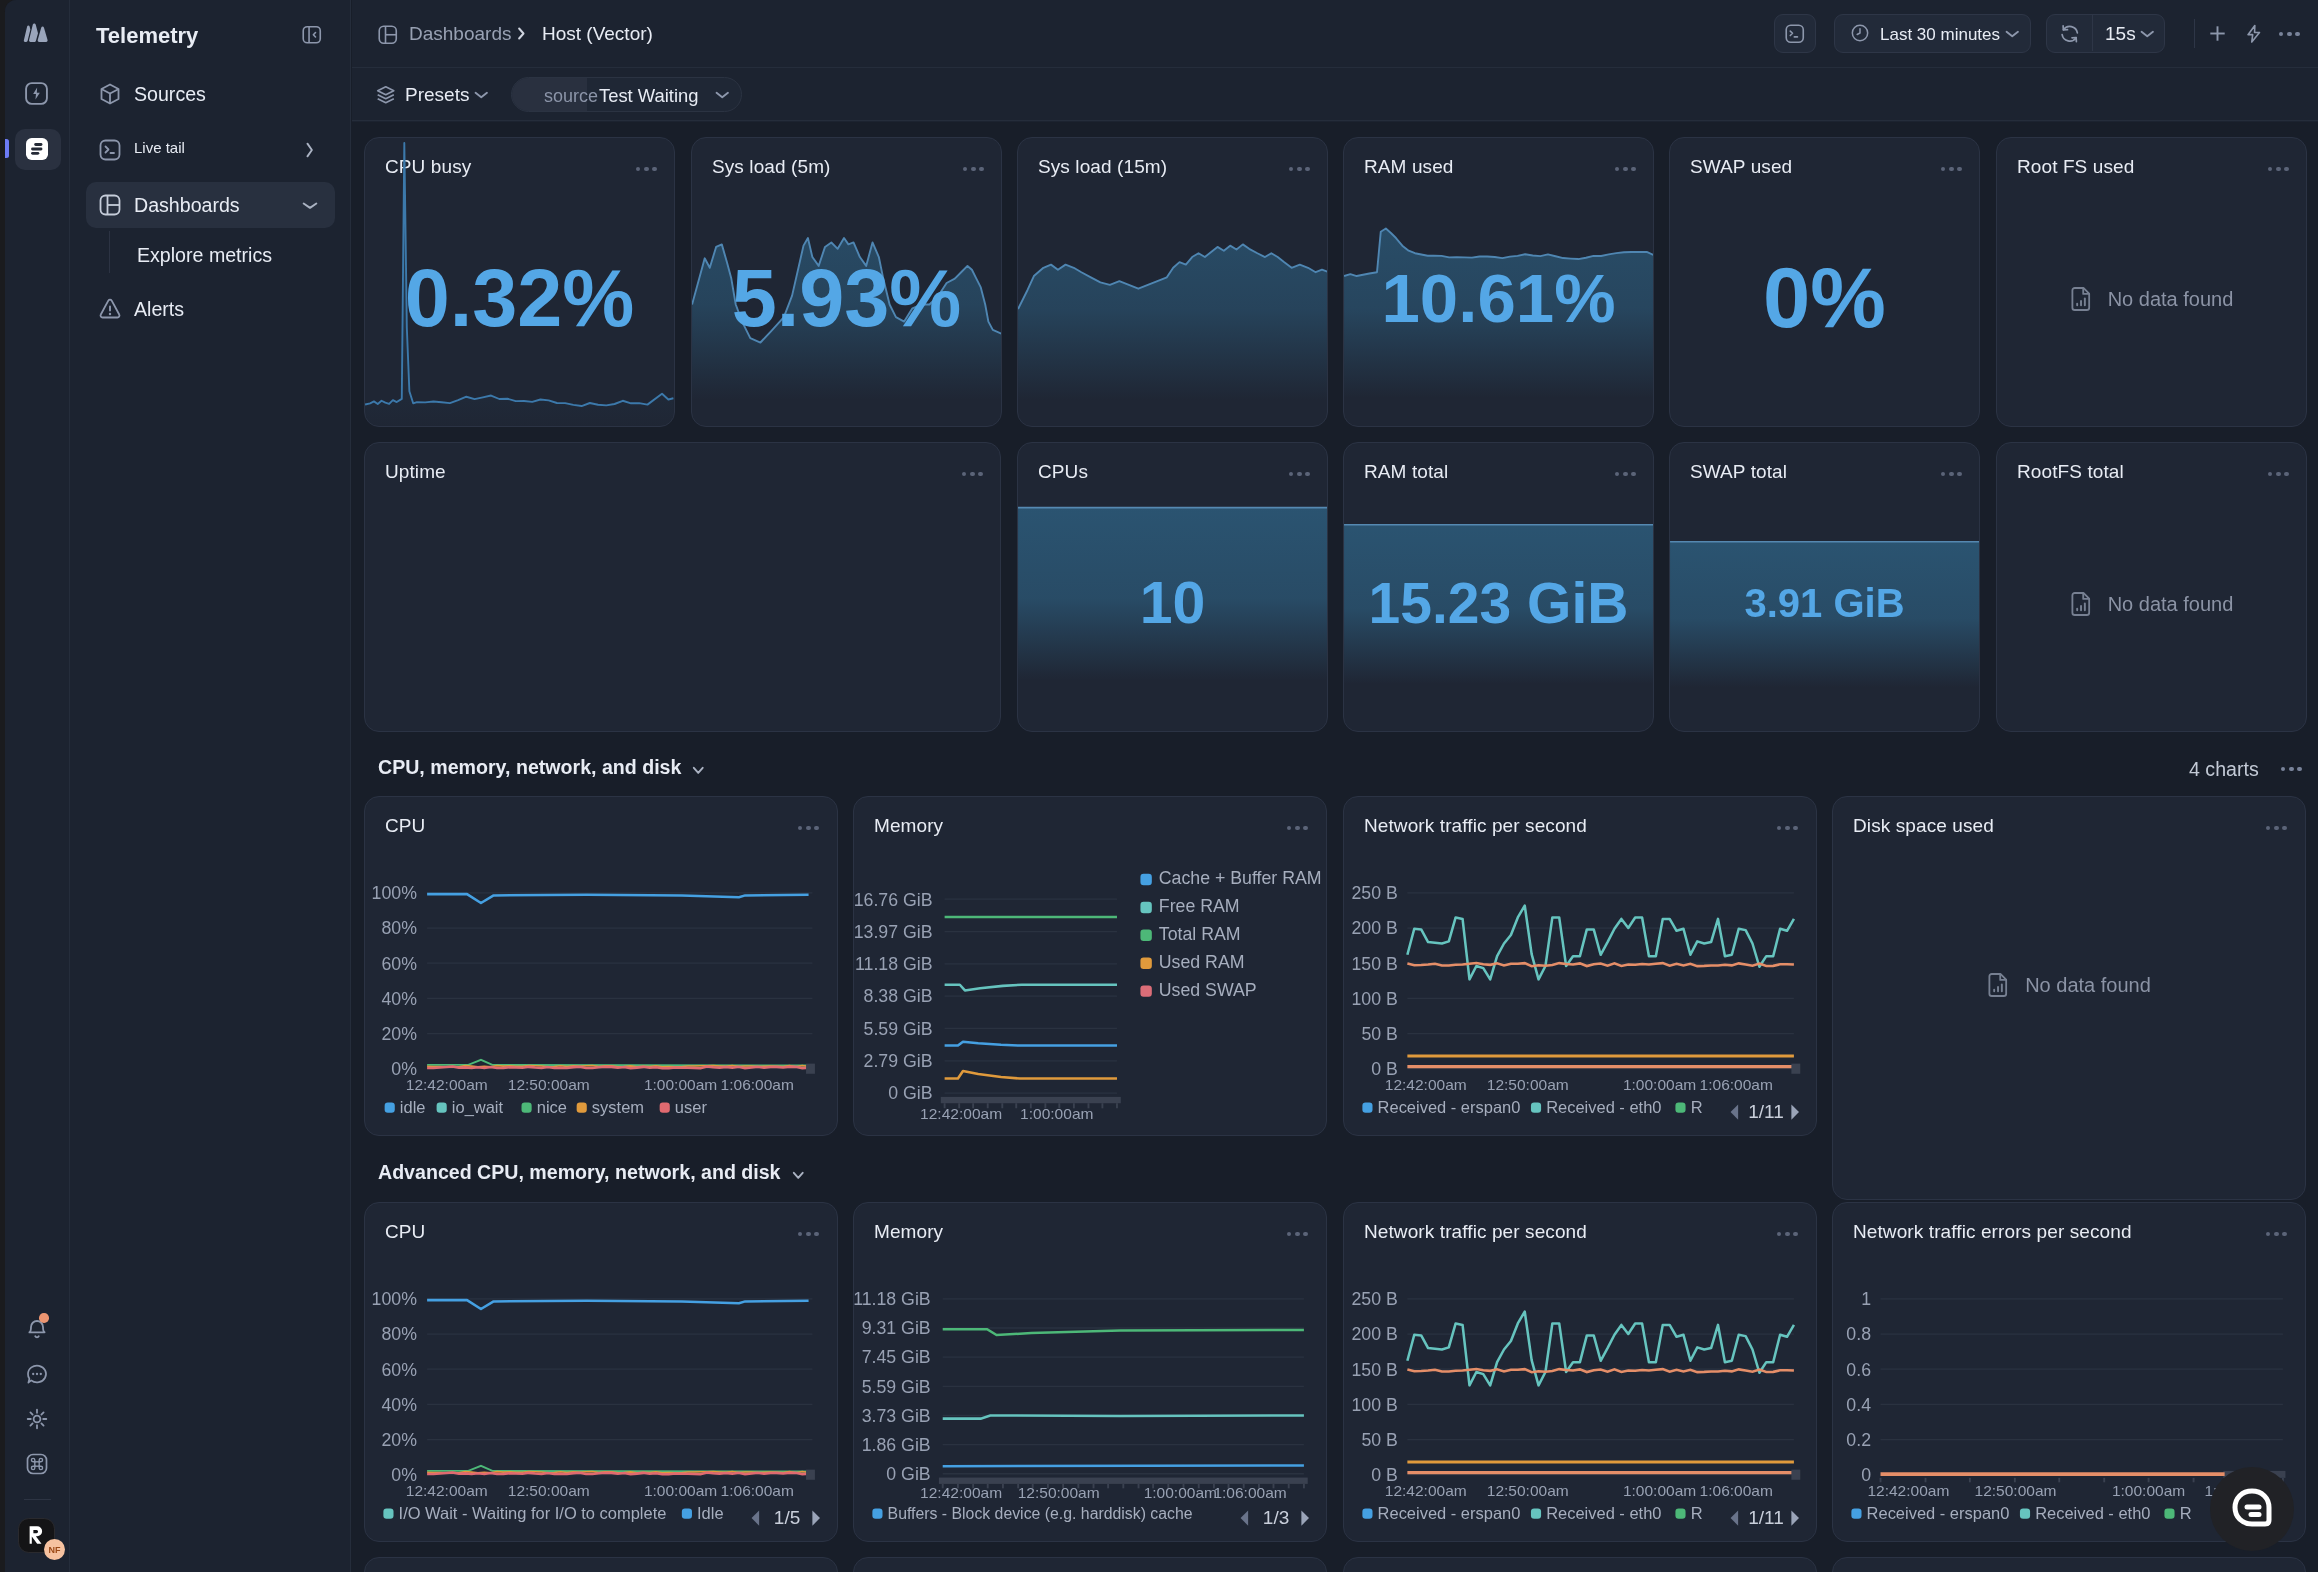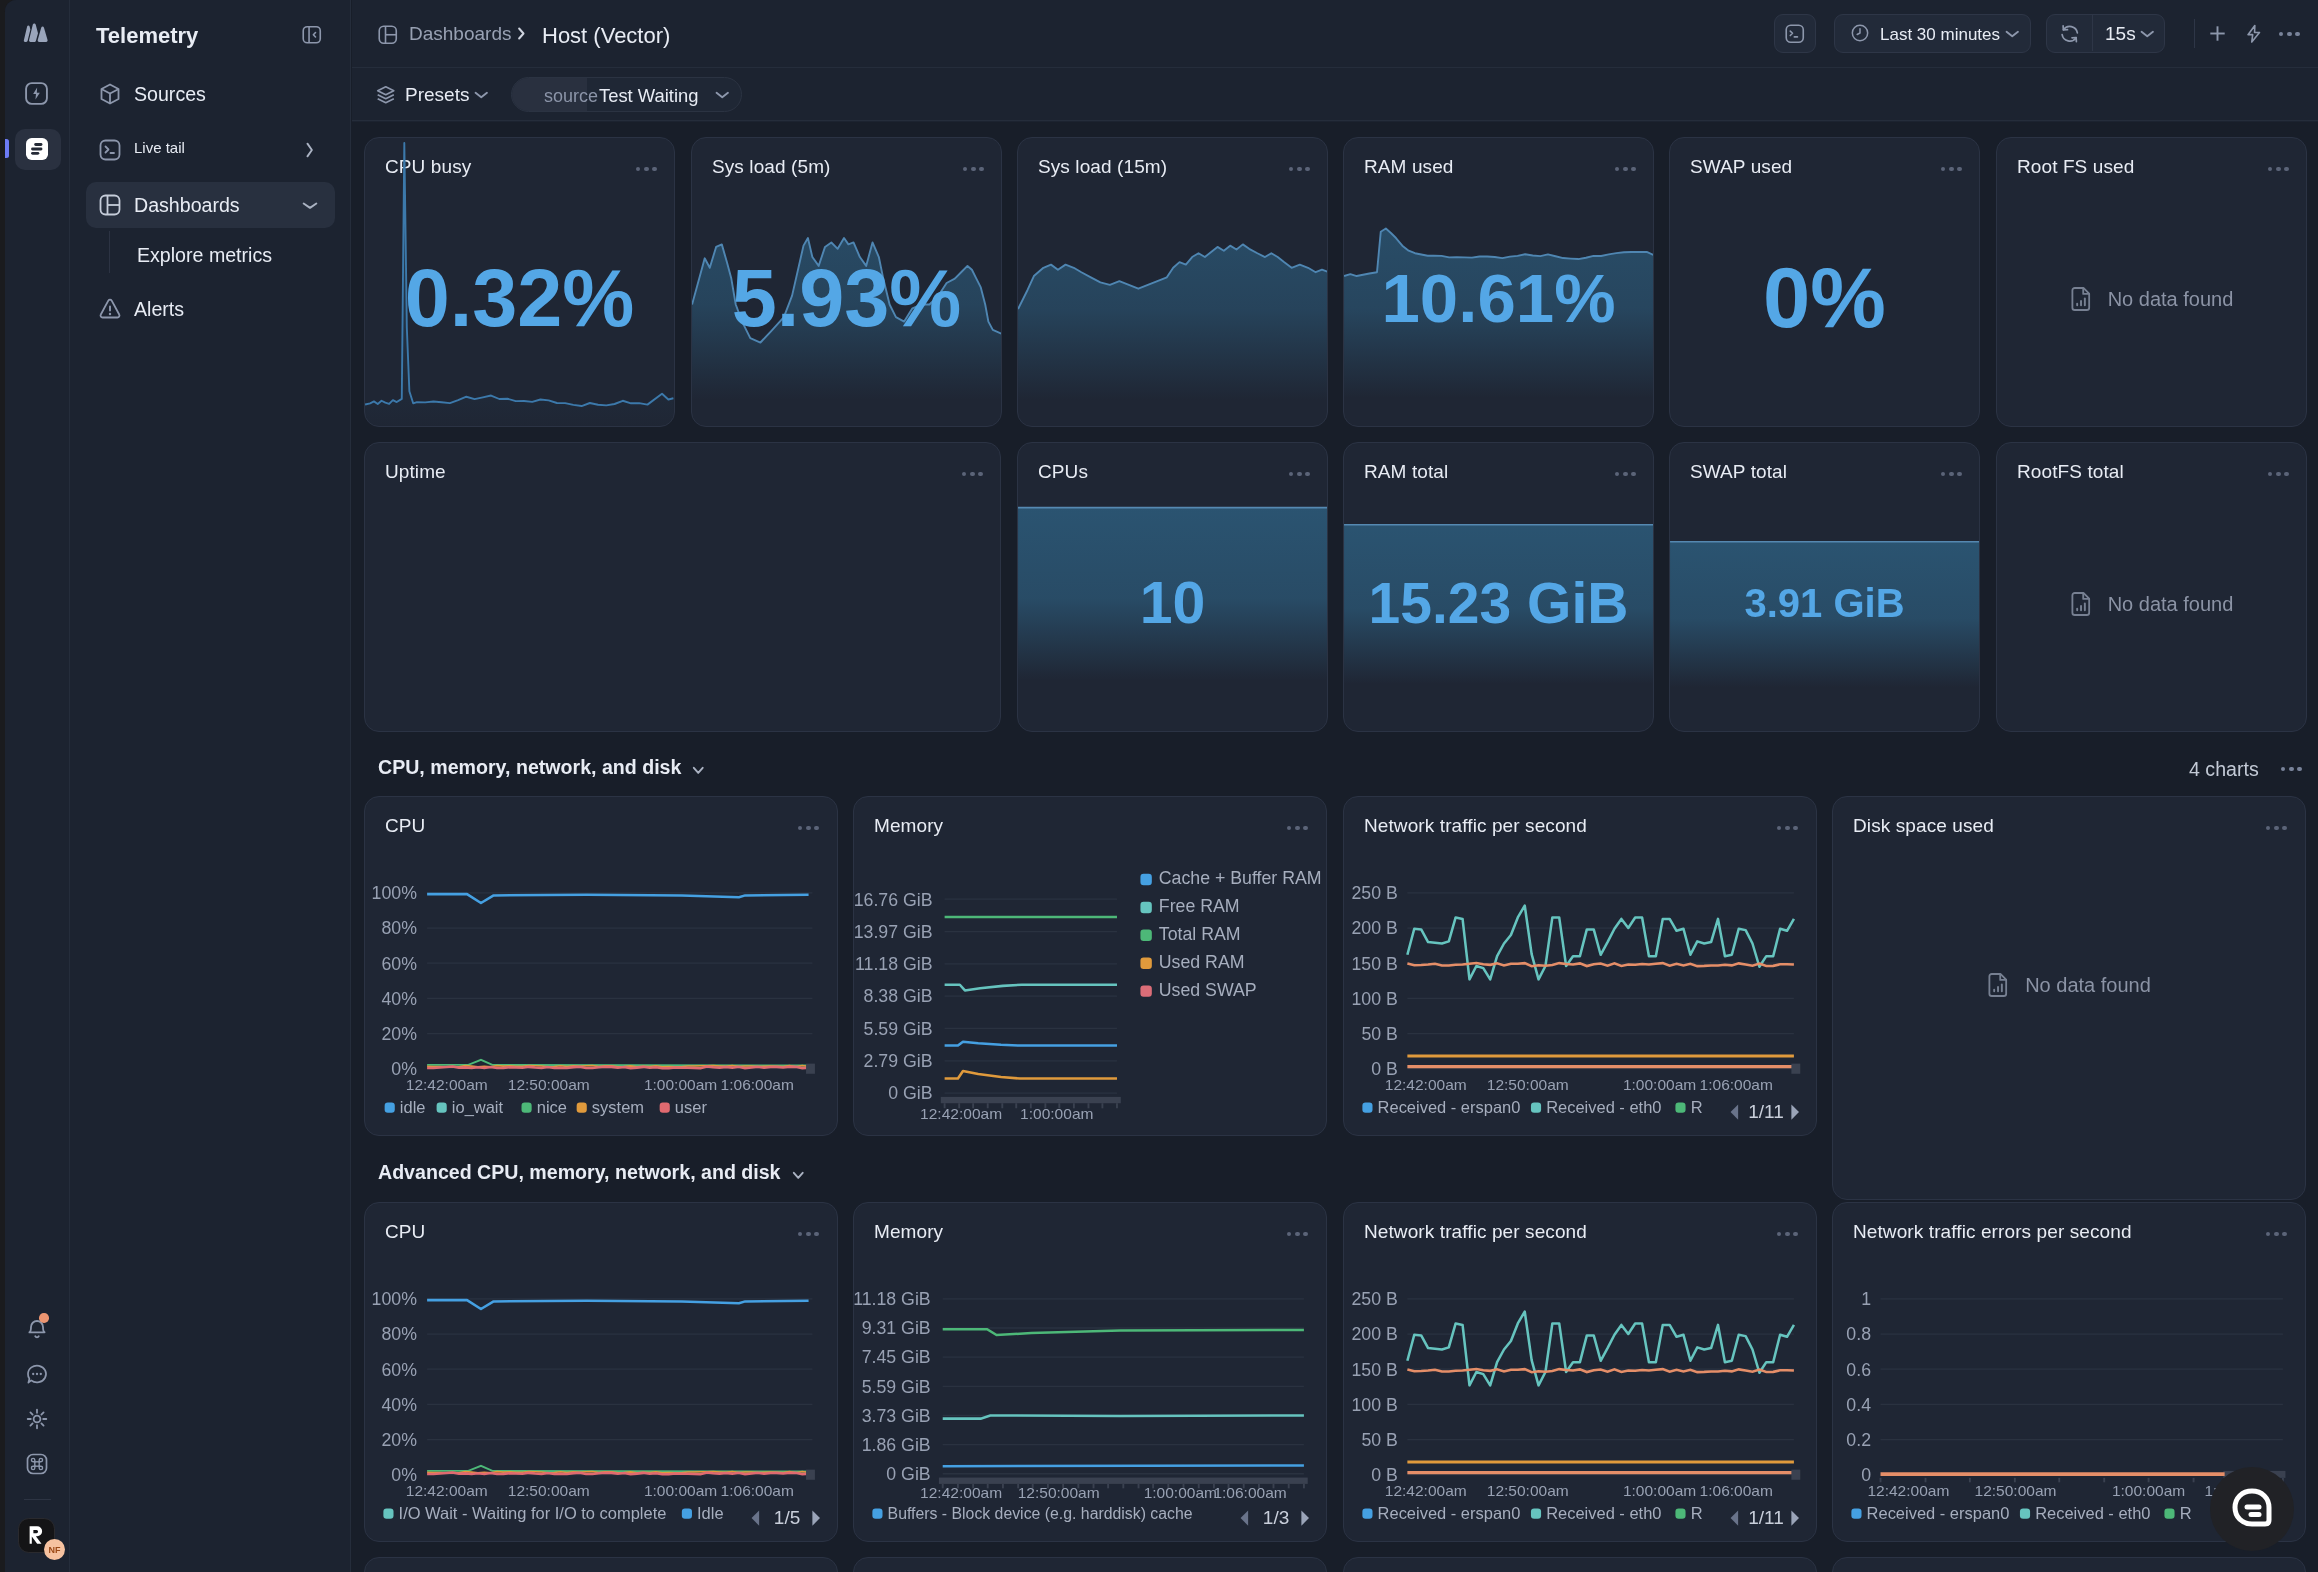--- a/index.html
+++ b/index.html
@@ -107,21 +107,21 @@
 <div class="abs" style="left:134px;top:298px;font-size:19.6px;font-weight:400;color:#e8ecf4;">Alerts</div>
 <svg width="21.5" height="21.5" viewBox="0 0 24 24" style="position:absolute;left:377px;top:24px;">
     <rect x="2.5" y="2.5" width="19" height="19" rx="5" fill="none" stroke="#8d97ac" stroke-width="1.8"></rect>
     <line x1="9.5" y1="2.5" x2="9.5" y2="21.5" stroke="#8d97ac" stroke-width="1.8"></line>
     <line x1="9.5" y1="12" x2="21.5" y2="12" stroke="#8d97ac" stroke-width="1.8"></line>
   </svg>
 <div class="abs" style="left:409px;top:23.4px;font-size:19px;color:#98a1b3;">Dashboards</div>
 <svg width="10" height="15" viewBox="0 0 16 24" style="position:absolute;left:516px;top:26px;">
     <path d="M5 4 L12 12 L5 20" fill="none" stroke="#cfd4df" stroke-width="3.2" stroke-linecap="round" stroke-linejoin="round"></path>
   </svg>
-<div class="abs" style="left:542px;top:23.4px;font-size:22px;font-weight:500;color:#e8ecf4;">Host (Vector)</div>
+<div class="abs" style="left:542px;top:23.4px;font-size:19px;font-weight:500;color:#e8ecf4;">Host (Vector)</div>
 <div class="abs" style="left:1774px;top:14px;width:42px;height:39px;background:#222a39;border:1.3px solid #2e3647;border-radius:9px;"></div>
 <svg width="21.5" height="21.5" viewBox="0 0 24 24" style="position:absolute;left:1784px;top:23px;">
     <rect x="2.5" y="2.5" width="19" height="19" rx="5" fill="none" stroke="#8d97ac" stroke-width="1.8"></rect>
     <path d="M7 9 L9.5 11.5 L7 14" fill="none" stroke="#8d97ac" stroke-width="1.8" stroke-linecap="round" stroke-linejoin="round"></path>
     <line x1="11.5" y1="15.5" x2="15" y2="15.5" stroke="#8d97ac" stroke-width="1.8" stroke-linecap="round"></line>
   </svg>
 <div class="abs" style="left:1834px;top:14px;width:197px;height:39px;background:#222a39;border:1.3px solid #2e3647;border-radius:9px;"></div>
 <svg width="20" height="20" viewBox="0 0 24 24" style="position:absolute;left:1850px;top:23.4px;">
     <circle cx="12" cy="12" r="9.2" fill="none" stroke="#8d97ac" stroke-width="1.8"></circle>
     <path d="M12 6.8 V12 L8.6 13.8" fill="none" stroke="#8d97ac" stroke-width="1.8" stroke-linecap="round" stroke-linejoin="round"></path>

